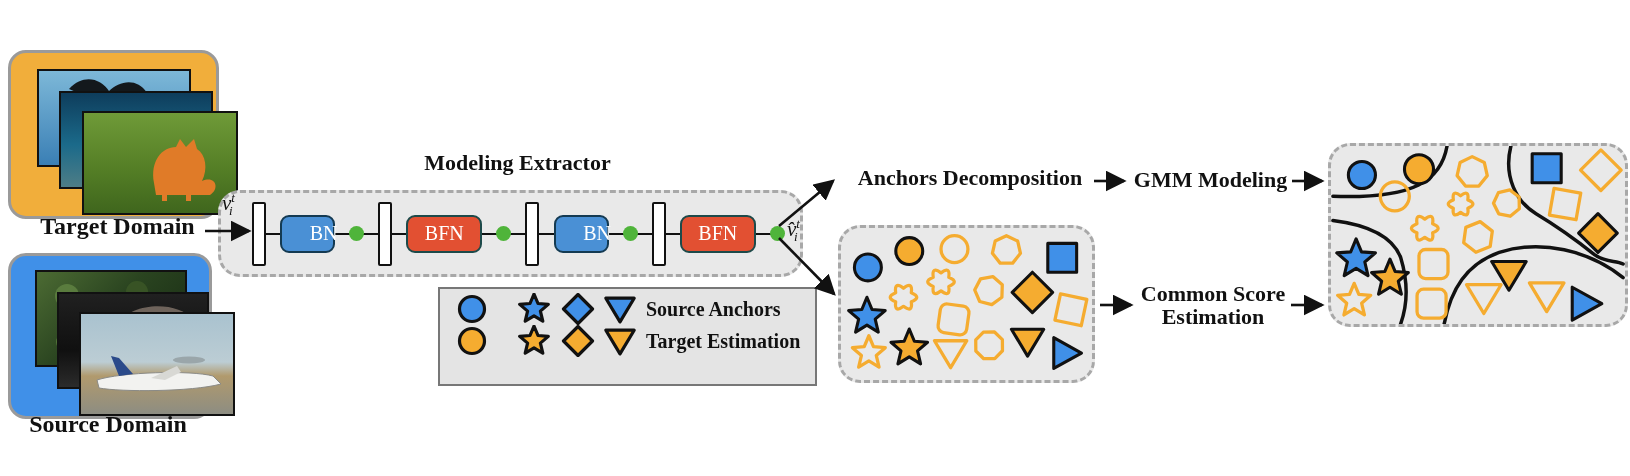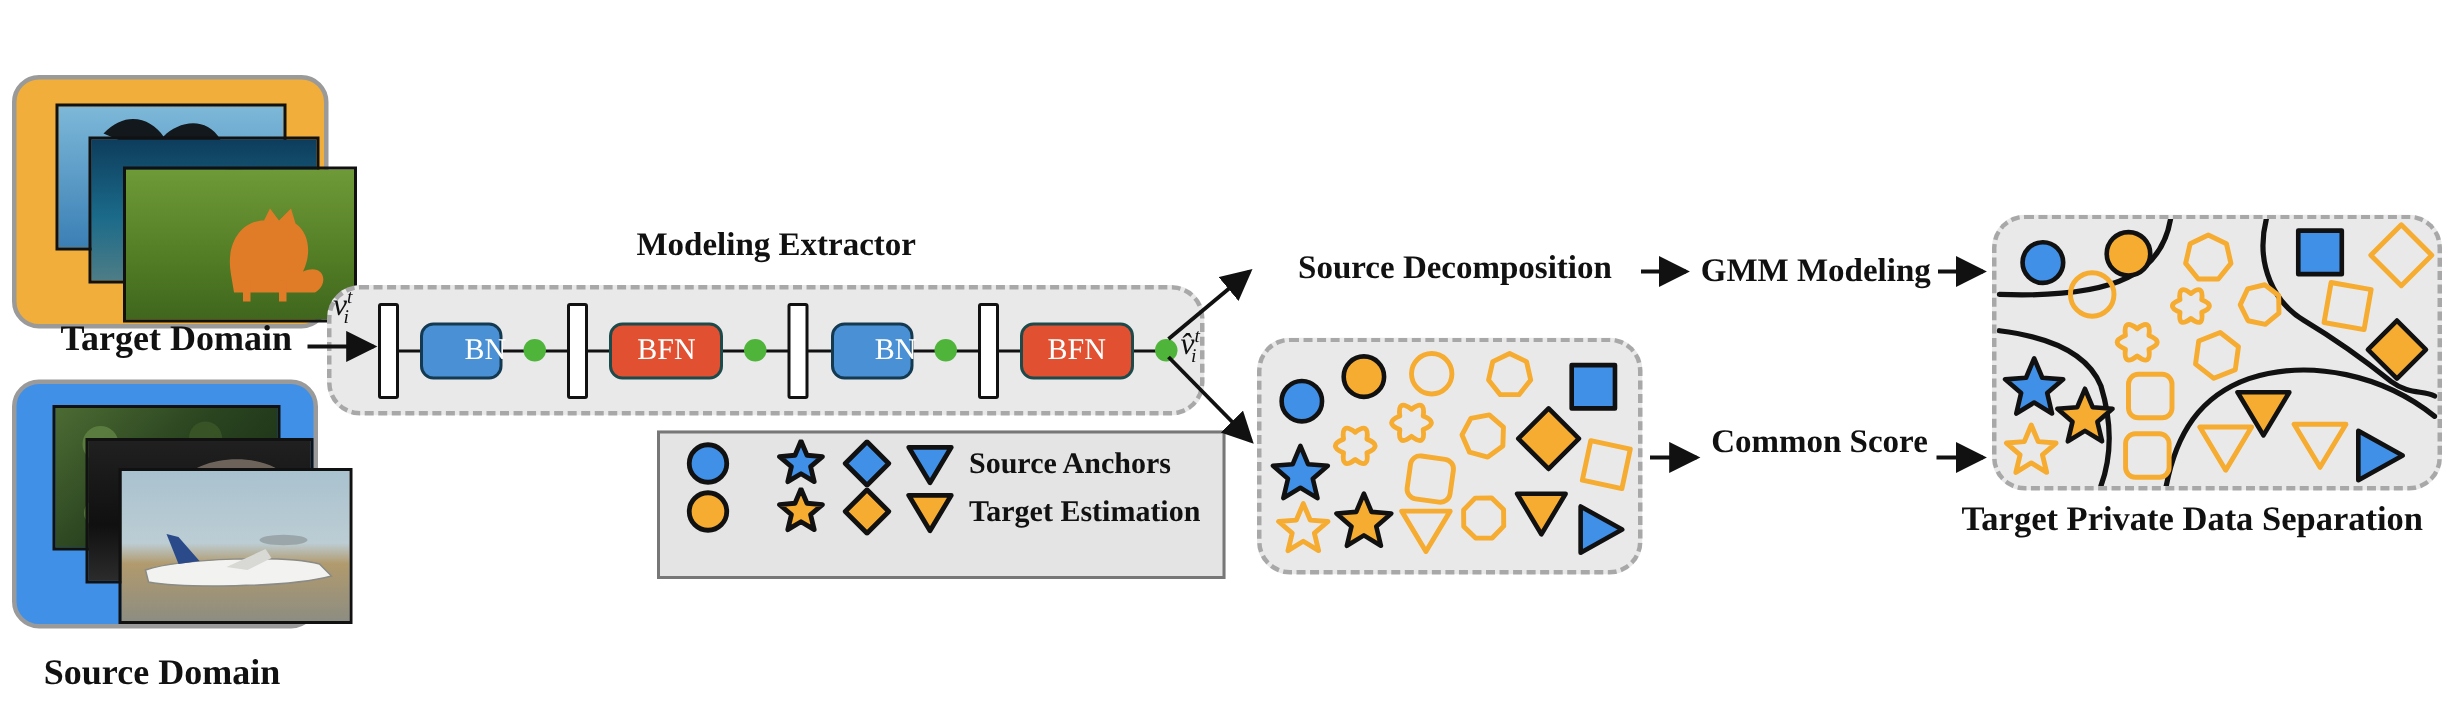--- a/index.html
+++ b/index.html
@@ -78,21 +78,21 @@
     </div>
     <div class="photo" style="left:68px;top:56px;width:152px;height:100px;background:linear-gradient(180deg,#a9c2cf 0%,#bccdd4 48%,#b19a6d 62%,#8d8d82 100%);">
       <svg width="152" height="100" viewBox="0 0 152 100">
         <path d="M16 66 C40 58 110 56 132 62 L140 70 C110 78 40 78 18 74 Z" fill="#f2f2f0" stroke="#8a8a86" stroke-width="1"></path>
         <path d="M38 62 L30 42 L38 44 L52 60 Z" fill="#2b4a8a"></path>
         <path d="M70 64 L96 52 L100 58 L84 66 Z" fill="#d8d8d4"></path>
         <ellipse cx="108" cy="46" rx="16" ry="3.5" fill="#9aa6aa"></ellipse>
       </svg>
     </div>
   </div>
-  <div class="abs lbl" style="left:18px;top:437px;width:180px;font-size:24px;">Source Domain</div>
+  <div class="abs lbl" style="left:18px;top:412px;width:180px;font-size:24px;">Source Domain</div>
 
   <div class="abs lbl" style="left:400px;top:151px;width:235px;font-size:22px;">Modeling Extractor</div>
   <div class="dashbox" style="left:218px;top:190px;width:585px;height:87px;"></div>
   <div class="abs mathlbl" style="left:222px;top:190px;">
     <span>v</span><sup>t</sup><sub>i</sub>
   </div>
   <div id="pipeline">
       <div class="p-bar"></div>
       <div class="p-block bn">BN</div>
       <div class="p-dot"></div>
@@ -103,24 +103,25 @@
       <div class="p-block bn">BN</div>
       <div class="p-dot"></div>
       <div class="p-bar"></div>
       <div class="p-block bfn">BFN</div>
       <div class="p-dot"></div>
     </div>
   <div class="abs mathlbl" style="left:787px;top:216px;">
     <span>v̂</span><sup>t</sup><sub>i</sub>
   </div>
 
-  <div class="abs lbl" style="left:850px;top:166px;width:240px;font-size:22px;">Source Decomposition</div>
+  <div class="abs lbl" style="left:850px;top:166px;width:240px;font-size:22px;">Anchors Decomposition</div>
   <div class="abs lbl" style="left:1128px;top:168px;width:165px;font-size:22px;">GMM Modeling</div>
   <div class="abs lbl" style="left:1134px;top:282px;width:158px;font-size:22px;line-height:23px;">
     <div>Common Score</div>
+    <div>Estimation</div>
   </div>
 
   <div id="legend">
     <div class="leg-row" style="top:4px;">
       <svg width="192" height="32">
           <circle cx="26" cy="16" r="12.5" fill="#4090E8" stroke="#111" stroke-width="3.2" stroke-linejoin="round"></circle>
           <polygon points="88.0,1.0 92.0,10.5 102.3,11.4 94.4,18.1 96.8,28.1 88.0,22.8 79.2,28.1 81.6,18.1 73.7,11.4 84.0,10.5" fill="#4090E8" stroke="#111" stroke-width="3.2" stroke-linejoin="round"></polygon>
           <polygon points="132.0,1.5 146.5,16.0 132.0,30.5 117.5,16.0" fill="#4090E8" stroke="#111" stroke-width="3.2" stroke-linejoin="round"></polygon>
           <polygon points="159.825,5.199999999999999 188.175,5.199999999999999 174,28.825" fill="#4090E8" stroke="#111" stroke-width="3.2" stroke-linejoin="round"></polygon>
         </svg>
@@ -182,21 +183,20 @@
         <polygon points="59.0,117.0 64.3,129.7 78.0,130.8 67.6,139.8 70.8,153.2 59.0,146.0 47.2,153.2 50.4,139.8 40.0,130.8 53.7,129.7" fill="#F5AC30" stroke="#111" stroke-width="3.2" stroke-linejoin="round"></polygon>
         <polygon points="22.0,142.0 26.8,153.4 39.1,154.4 29.7,162.5 32.6,174.6 22.0,168.1 11.4,174.6 14.3,162.5 4.9,154.4 17.2,153.4" fill="none" stroke="#F5AC30" stroke-width="3.4" stroke-linejoin="round"></polygon>
         <rect x="89" y="107" width="30" height="30" rx="6.75" fill="none" stroke="#F5AC30" stroke-width="3.4" stroke-linejoin="round"></rect>
         <rect x="87" y="148" width="30" height="30" rx="6.75" fill="none" stroke="#F5AC30" stroke-width="3.4" stroke-linejoin="round"></rect>
         <polygon points="164.15,119.4 199.85,119.4 182,149.15" fill="#F5AC30" stroke="#111" stroke-width="3.2" stroke-linejoin="round"></polygon>
         <polygon points="138.15,143.4 173.85,143.4 156,173.15" fill="none" stroke="#F5AC30" stroke-width="3.4" stroke-linejoin="round"></polygon>
         <polygon points="203.15,141.4 238.85,141.4 221,171.15" fill="none" stroke="#F5AC30" stroke-width="3.4" stroke-linejoin="round"></polygon>
         <polygon points="247.4,146 247.4,180 278,163" fill="#4090E8" stroke="#111" stroke-width="3.2" stroke-linejoin="round"></polygon>
       </svg>
   </div>
-  <div class="abs lbl" style="left:1293px;top:334px;width:337px;font-size:23px;">Target Private Data Separation</div>
 
   <svg class="abs" style="left:0;top:0;pointer-events:none;" width="1630" height="476" viewBox="0 0 1630 476">
     <defs>
       <marker id="ah" markerWidth="9" markerHeight="9" refX="7" refY="4" orient="auto">
         <path d="M0,0 L8,4 L0,8 Z" fill="#111"></path>
       </marker>
     </defs>
     <line x1="205" y1="231" x2="249" y2="231" stroke="#111" stroke-width="2.6" marker-end="url(#ah)"></line>
     <line x1="779" y1="226" x2="833" y2="181" stroke="#111" stroke-width="2.6" marker-end="url(#ah)"></line>
     <line x1="779" y1="238" x2="834" y2="294" stroke="#111" stroke-width="2.6" marker-end="url(#ah)"></line>

